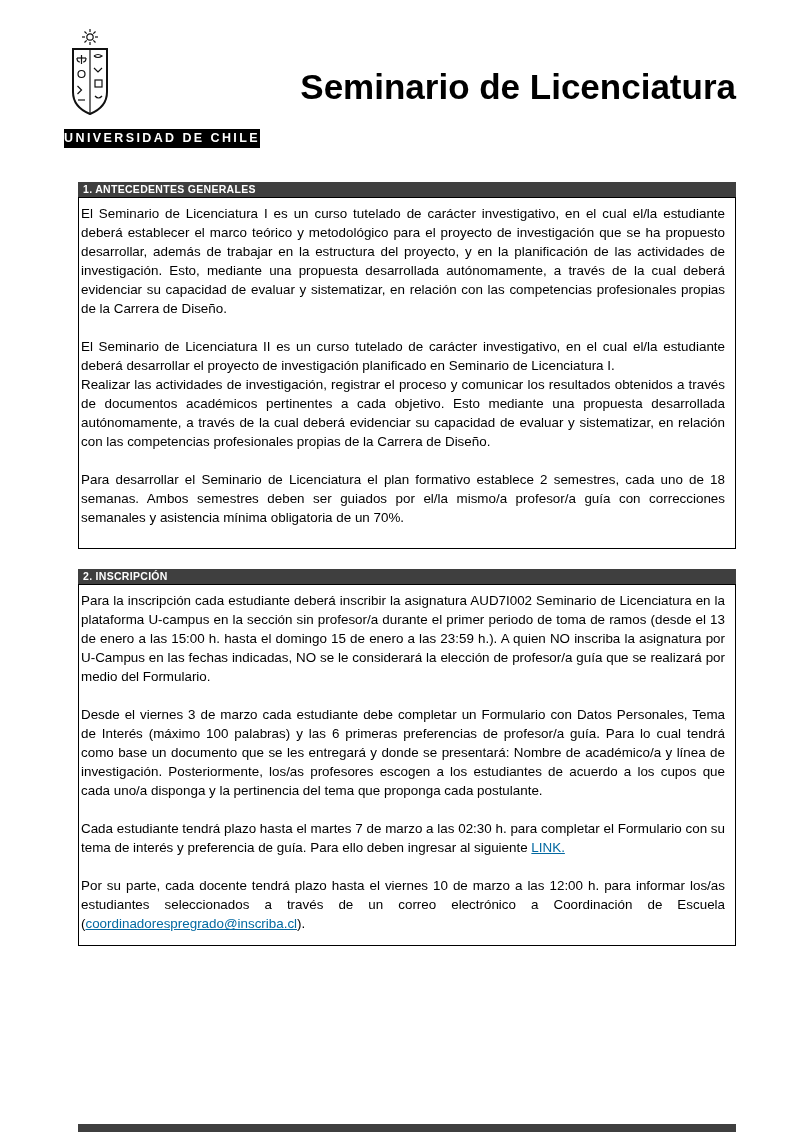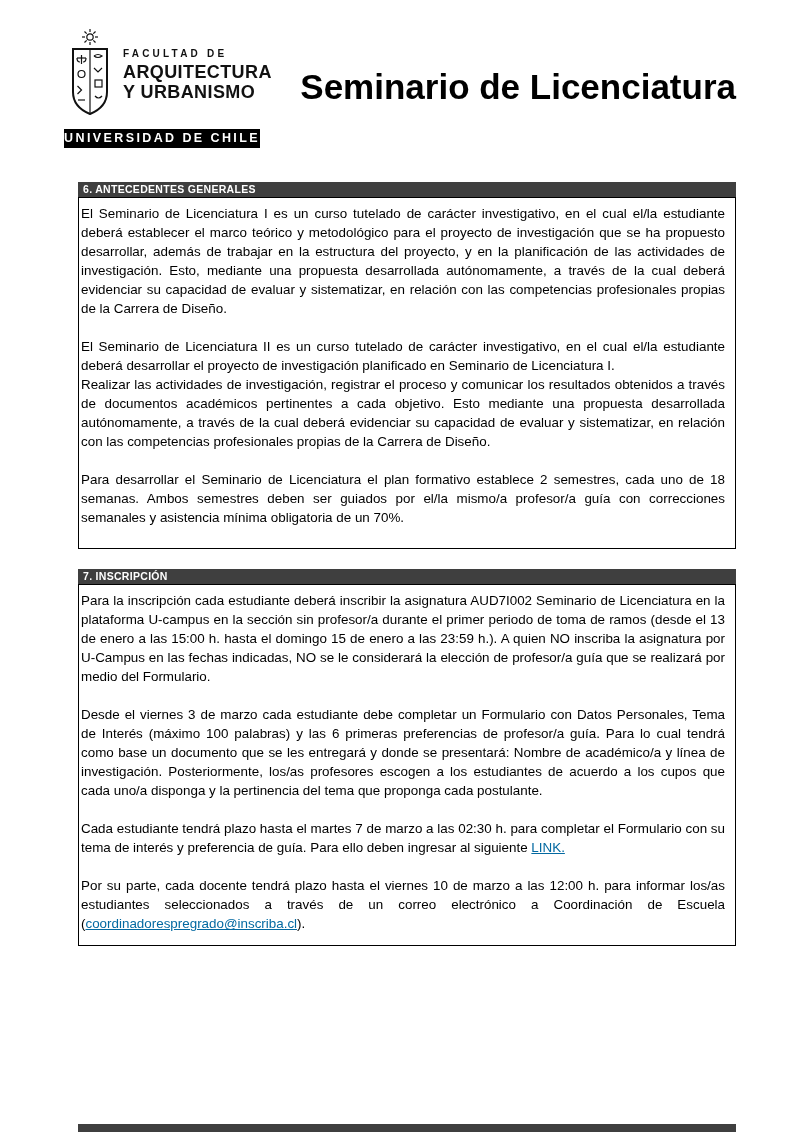--- a/index.html
+++ b/index.html
@@ -113,47 +113,42 @@
             <path d="M13 30 q0 4 3 4 M22 30 q0 4 -3 4"></path>
             <circle cx="17.5" cy="46" r="3.5"></circle>
             <path d="M13.5 58 l4 4 l-4 4"></path>
             <line x1="14" y1="72" x2="21" y2="72"></line>
             <path d="M30 28 q4 -3 8 0 q-4 3 -8 0"></path>
             <path d="M30 40 l4 4 l4 -4"></path>
             <rect x="31" y="52" width="7" height="7"></rect>
             <path d="M31 68 q3.5 4 7 0"></path>
           </g>
         </svg>
-        <div class="logo-text">
-          <div class="logo-line1">FACULTAD DE</div>
-          <div class="logo-line2">ARQUITECTURA</div>
-          <div class="logo-line3">Y URBANISMO</div>
-        </div>
       </div>
       <div class="logo-banner">UNIVERSIDAD DE CHILE</div>
     </div>
 
     <div class="doc-title">
       <div>Seminario de Licenciatura</div>
     </div>
 
   </div>
 
   <div class="section section-1">
-    <div class="sec-heading">6. ANTECEDENTES GENERALES</div>
+    <div class="sec-heading">1. ANTECEDENTES GENERALES</div>
     <div class="sec-box box-1">
       <p>El Seminario de Licenciatura I es un curso tutelado de carácter investigativo, en el cual el/la estudiante deberá establecer el marco teórico y metodológico para el proyecto de investigación que se ha propuesto desarrollar, además de trabajar en la estructura del proyecto, y en la planificación de las actividades de investigación. Esto, mediante una propuesta desarrollada autónomamente, a través de la cual deberá evidenciar su capacidad de evaluar y sistematizar, en relación con las competencias profesionales propias de la Carrera de Diseño.</p>
       <p class="gap">El Seminario de Licenciatura II es un curso tutelado de carácter investigativo, en el cual el/la estudiante deberá desarrollar el proyecto de investigación planificado en Seminario de Licenciatura I.</p>
       <p>Realizar las actividades de investigación, registrar el proceso y comunicar los resultados obtenidos a través de documentos académicos pertinentes a cada objetivo. Esto mediante una propuesta desarrollada autónomamente, a través de la cual deberá evidenciar su capacidad de evaluar y sistematizar, en relación con las competencias profesionales propias de la Carrera de Diseño.</p>
       <p class="gap">Para desarrollar el Seminario de Licenciatura el plan formativo establece 2 semestres, cada uno de 18 semanas. Ambos semestres deben ser guiados por el/la mismo/a profesor/a guía con correcciones semanales y asistencia mínima obligatoria de un 70%.</p>
     </div>
   </div>
 
   <div class="section section-2">
-    <div class="sec-heading">7. INSCRIPCIÓN</div>
+    <div class="sec-heading">2. INSCRIPCIÓN</div>
     <div class="sec-box box-2">
       <p>Para la inscripción cada estudiante deberá inscribir la asignatura AUD7I002 Seminario de Licenciatura en la plataforma U-campus en la sección sin profesor/a durante el primer periodo de toma de ramos (desde el 13 de enero a las 15:00 h. hasta el domingo 15 de enero a las 23:59 h.). A quien NO inscriba la asignatura por U-Campus en las fechas indicadas, NO se le considerará la elección de profesor/a guía que se realizará por medio del Formulario.</p>
       <p class="gap">Desde el viernes 3 de marzo cada estudiante debe completar un Formulario con Datos Personales, Tema de Interés (máximo 100 palabras) y las 6 primeras preferencias de profesor/a guía. Para lo cual tendrá como base un documento que se les entregará y donde se presentará: Nombre de académico/a y línea de investigación. Posteriormente, los/as profesores escogen a los estudiantes de acuerdo a los cupos que cada uno/a disponga y la pertinencia del tema que proponga cada postulante.</p>
       <p class="gap"><span>Cada estudiante tendrá plazo hasta el martes 7 de marzo a las 02:30 h. para completar el Formulario con su tema de interés y preferencia de guía. Para ello deben ingresar al siguiente </span><a href="#" class="link">LINK.</a></p>
       <p class="gap"><span>Por su parte, cada docente tendrá plazo hasta el viernes 10 de marzo a las 12:00 h. para informar los/as estudiantes seleccionados a través de un correo electrónico a Coordinación de Escuela (</span><a href="#" class="link">coordinadorespregrado@inscriba.cl</a><span>).</span></p>
     </div>
   </div>
 
   <div class="partial-bar"></div>
 

